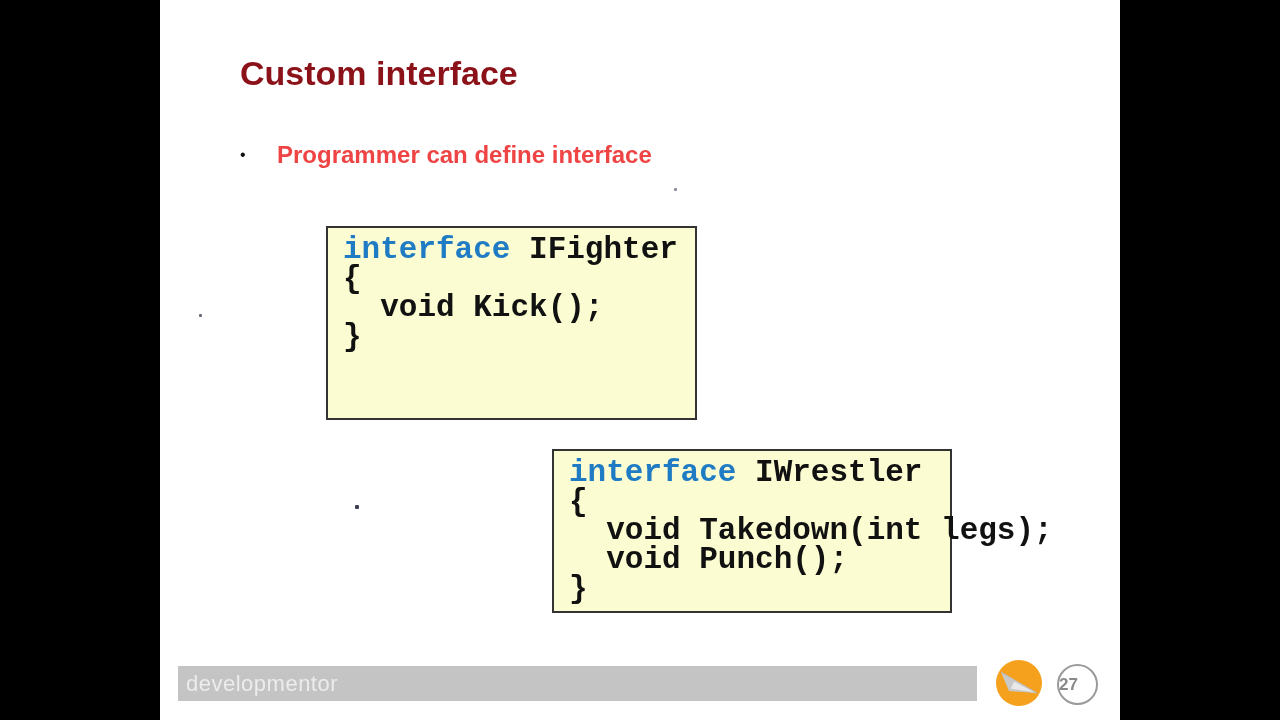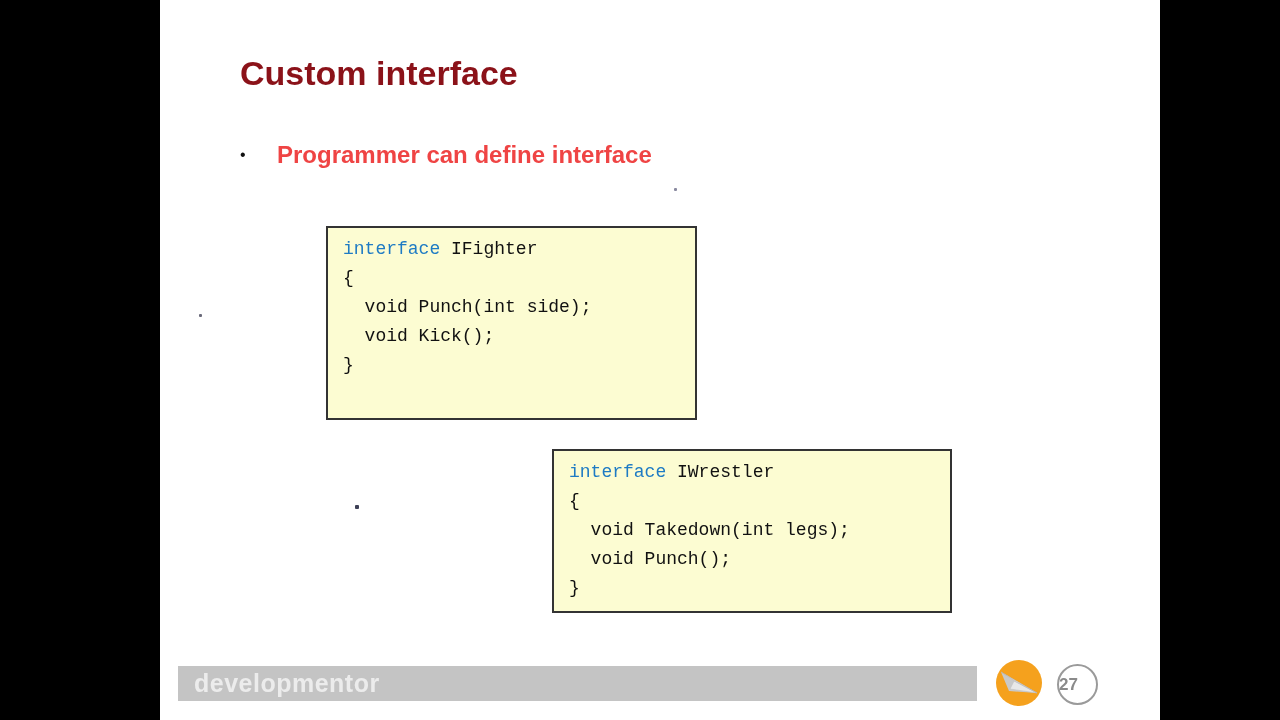--- a/index.html
+++ b/index.html
@@ -6,21 +6,20 @@
   body{
     width:1280px;height:720px;overflow:hidden;
     font-family:"Liberation Sans",sans-serif;
     background:var(--frame_black,#000);
     position:relative;
   }
   .stage{position:absolute;inset:0;background:var(--frame_black,#000);}
   .slide{
     position:absolute;left:160px;top:0;width:960px;height:720px;
     background:var(--slide_white,#fff);
-    padding-left:40px;
   }
   .slide-title{
     position:absolute;left:80px;top:54px;margin:0;
     font-size:34px;font-weight:700;letter-spacing:0px;
     color:var(--title_red,#8B1219);
   }
   .bullet-row{
     position:absolute;left:80px;top:140px;
     display:flex;align-items:center;
   }
@@ -30,34 +29,34 @@
   .bullet-text{
     margin-left:23px;
     font-size:24px;font-weight:700;color:#ef4444;line-height:30px;
   }
   .code-box{
     position:absolute;box-sizing:border-box;
     background:var(--code_bg,#FCFCD2);
     border:2px solid var(--code_border,#333);
     padding:7px 10px 8px 15px;
     font-family:"Liberation Mono","DejaVu Sans Mono",monospace;
-    font-weight:400;font-size:18px;line-height:29px;
+    font-weight:700;font-size:31px;line-height:29px;
     color:var(--code_text,#111);
   }
   .code-box .code-line{white-space:pre;}
   .code-box .kw{color:var(--keyword_blue,#1E7BC4);}
   .box-ifighter{left:166px;top:226px;width:371px;height:194px;}
   .box-iwrestler{left:392px;top:449px;width:400px;height:164px;}
   .footer-bar{
     position:absolute;left:18px;top:666px;width:799px;height:35px;
     background:var(--footer_bar_bg,#C4C4C4);
     display:flex;align-items:center;
   }
   .brand-text{
-    margin-left:16px;font-size:25px;font-weight:700;letter-spacing:0.5px;
+    margin-left:8px;font-size:22px;font-weight:400;letter-spacing:0.5px;
     color:var(--footer_text,#ECECEC);
   }
   .plane-circle{
     position:absolute;left:836px;top:660px;width:46px;height:46px;
     border-radius:50%;background:var(--badge_orange,#F5A11D);
   }
   .plane-circle svg{position:absolute;inset:0;}
   .page-circle{
     position:absolute;left:897px;top:664px;width:41px;height:41px;
     box-sizing:border-box;border-radius:50%;
@@ -81,21 +80,20 @@
     <h1 class="slide-title">Custom interface</h1>
 
     <div class="bullet-row">
       <span class="bullet-dot">•</span>
       <span class="bullet-text">Programmer can define interface</span>
     </div>
 
     <div class="code-box box-ifighter">
         <div class="code-line"><span class="kw">interface</span> IFighter</div>
         <div class="code-line">{</div>
-        <div class="code-line">  void Punch(int side);</div>
         <div class="code-line">  void Kick();</div>
         <div class="code-line">}</div>
       </div>
 
     <div class="code-box box-iwrestler">
         <div class="code-line"><span class="kw">interface</span> IWrestler</div>
         <div class="code-line">{</div>
         <div class="code-line">  void Takedown(int legs);</div>
         <div class="code-line">  void Punch();</div>
         <div class="code-line">}</div>

